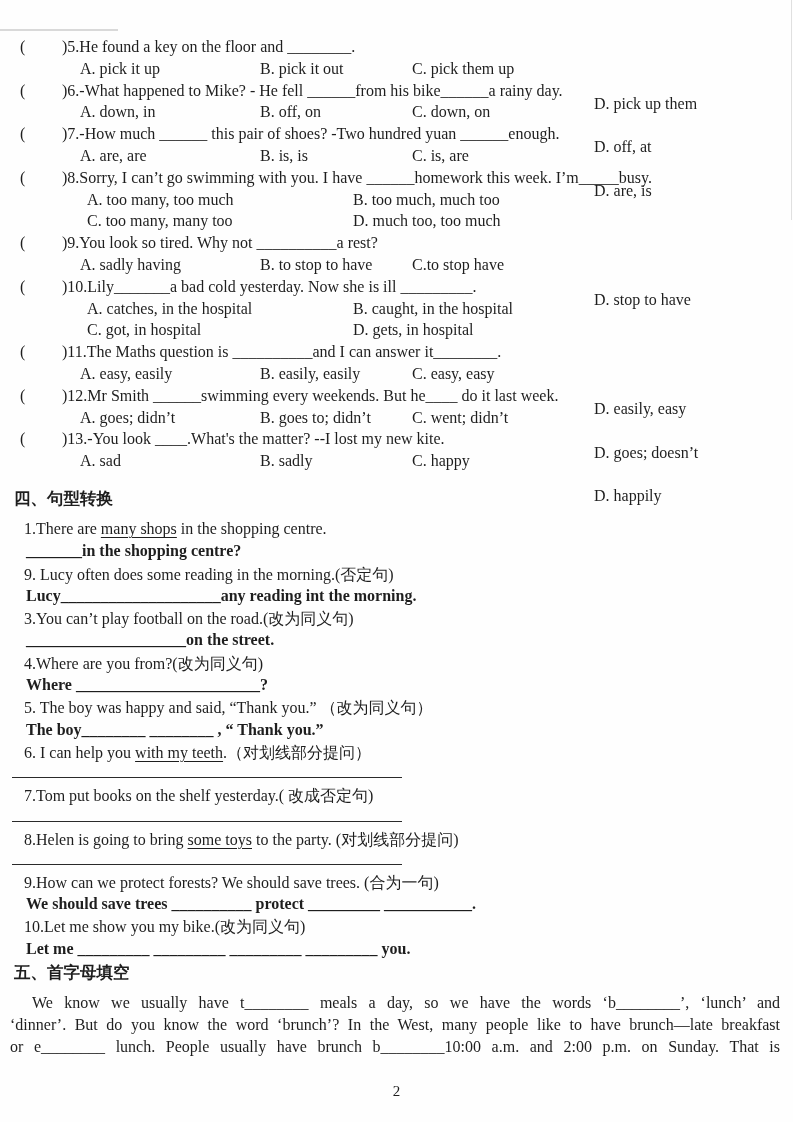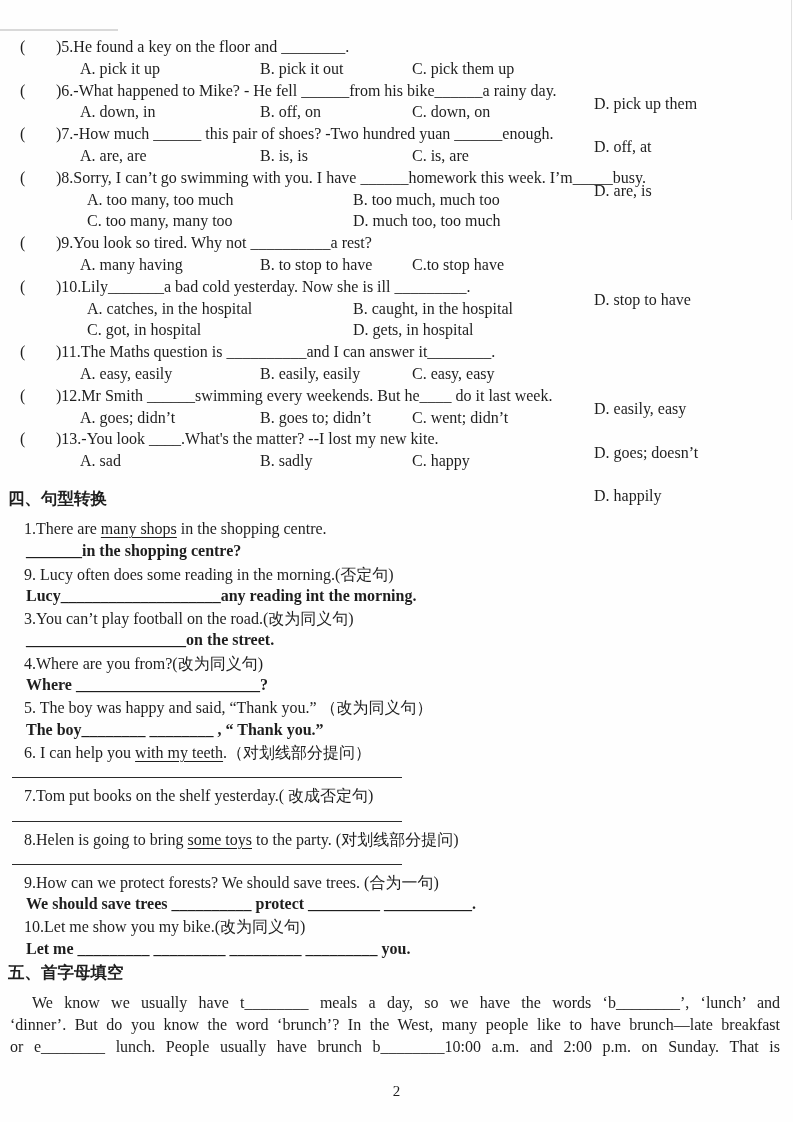--- a/index.html
+++ b/index.html
@@ -13,31 +13,31 @@
     color:#1e1e1e;
     overflow:hidden;
   }
   .artifact-top { position:absolute; top:29px; left:0; width:118px; height:2px; background:#d9d9d9; }
   .artifact-right { position:absolute; top:0; right:1px; width:1px; height:220px; background:#e0e0e0; }
 
   
   .mcq { padding-top:38px; }
   .row { position:relative; height:21.8px; white-space:nowrap; }
   .paren { position:absolute; left:20px; }
-  .stem  { position:absolute; left:56px;text-align:right; }
+  .stem  { position:absolute; left:62px;text-align:right; }
   .oA { position:absolute; left:80px; }
   .oB { position:absolute; left:260px; }
   .oC { position:absolute; left:412px; }
   .oD { position:absolute; left:594px;margin-top:35px; }
   .o2L { position:absolute; left:87px; }
   .o2R { position:absolute; left:353px; }
 
   
   .s4 { margin-top:14px; }
-  .sec-title { font-weight:bold; padding-left:8px; height:24px; font-size:16.5px;
+  .sec-title { font-weight:bold; padding-left:14px; height:24px; font-size:16.5px;
                font-family:Liberation Serif, serif; }
   .s4 .sec-title { margin-bottom:8px; }
   .l1 { padding-left:24px;  height:22.3px; white-space:nowrap; }
   .l2 { padding-left:26px; height:22.3px; white-space:nowrap;font-weight:bold; }
   .ul { text-decoration:underline; text-underline-offset:3px; }
   .blank { margin-left:12px; width:390px; height:12px;
            border-bottom:1.4px solid #2a2a2a; margin-bottom:8px; }
 
   
   .s5 { }
@@ -100,21 +100,21 @@
     <div class="row">
       <span class="o2L">C. too many, many too</span>
       <span class="o2R">D. much too, too much</span>
     </div>
 
     <div class="row">
       <span class="paren">(</span>
       <span class="stem">)9.You look so tired. Why not __________a rest?</span>
     </div>
     <div class="row">
-      <span class="oA">A. many having</span>
+      <span class="oA">A. sadly having</span>
       <span class="oB">B. to stop to have</span>
       <span class="oC">C.to stop have</span>
       <span class="oD">D. stop to have</span>
     </div>
 
     <div class="row">
       <span class="paren">(</span>
       <span class="stem">)10.Lily_______a bad cold yesterday. Now she is ill _________.</span>
     </div>
     <div class="row">

